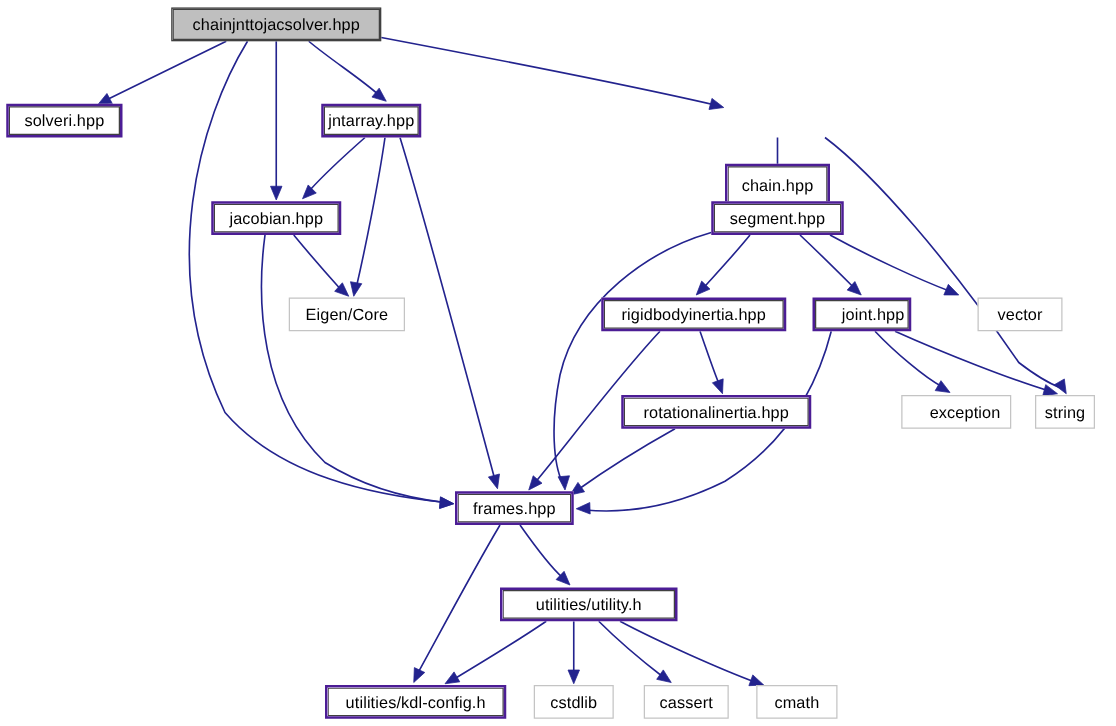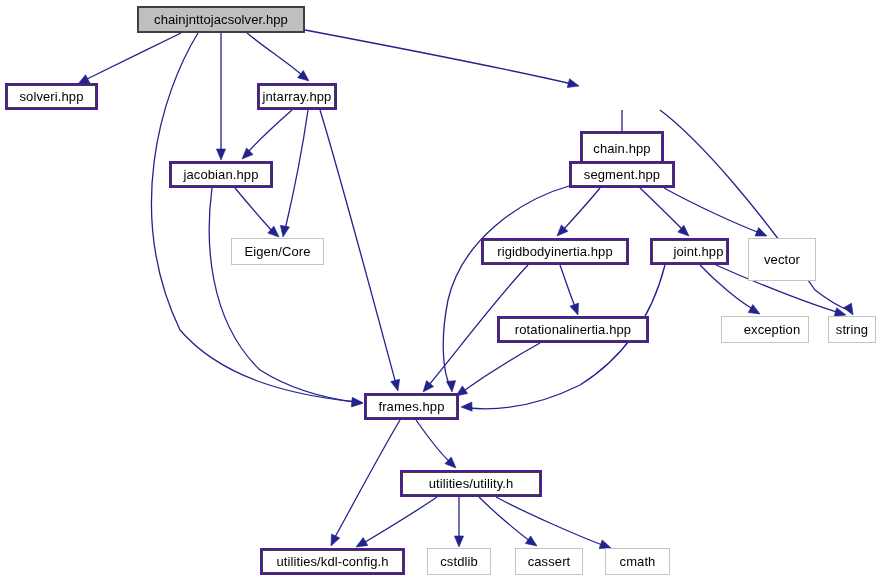--- a/index.html
+++ b/index.html
@@ -201,21 +201,21 @@
       </div>
       <div class="node-box kind-system" style="left: 231px; top: 238px; width: 93px; height: 27px;">
         <span class="node-label">Eigen/Core</span>
       </div>
       <div class="node-box kind-local" style="left: 481px; top: 238px; width: 148px; height: 27px;">
         <span class="node-label">rigidbodyinertia.hpp</span>
       </div>
       <div class="node-box kind-local" style="left: 650px; top: 238px; width: 79px; height: 27px; padding-left: 18px;">
         <span class="node-label">joint.hpp</span>
       </div>
-      <div class="node-box kind-system" style="left: 748px; top: 238px; width: 68px; height: 43px; justify-content: center;">
+      <div class="node-box kind-system" style="left: 782px; top: 238px; width: 68px; height: 27px; justify-content: center;">
         <span class="node-label">vector</span>
       </div>
       <div class="node-box kind-local" style="left: 497px; top: 316px; width: 152px; height: 27px;">
         <span class="node-label">rotationalinertia.hpp</span>
       </div>
       <div class="node-box kind-system" style="left: 721px; top: 316px; width: 88px; height: 27px; padding-left: 14px;">
         <span class="node-label">exception</span>
       </div>
       <div class="node-box kind-system" style="left: 828px; top: 316px; width: 48px; height: 27px;">
         <span class="node-label">string</span>

